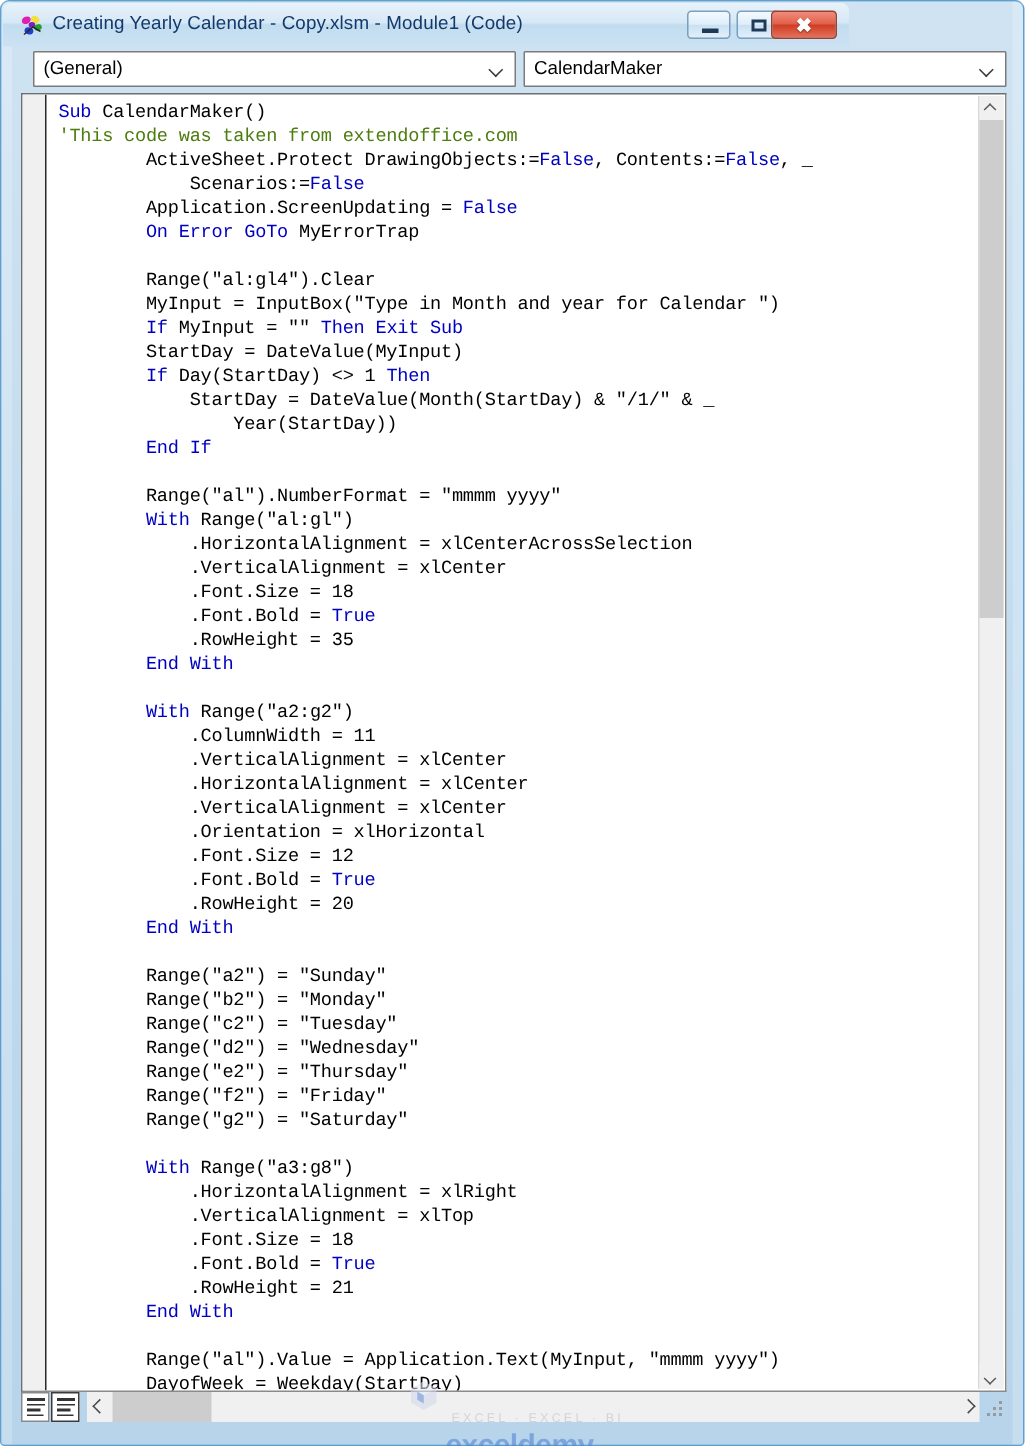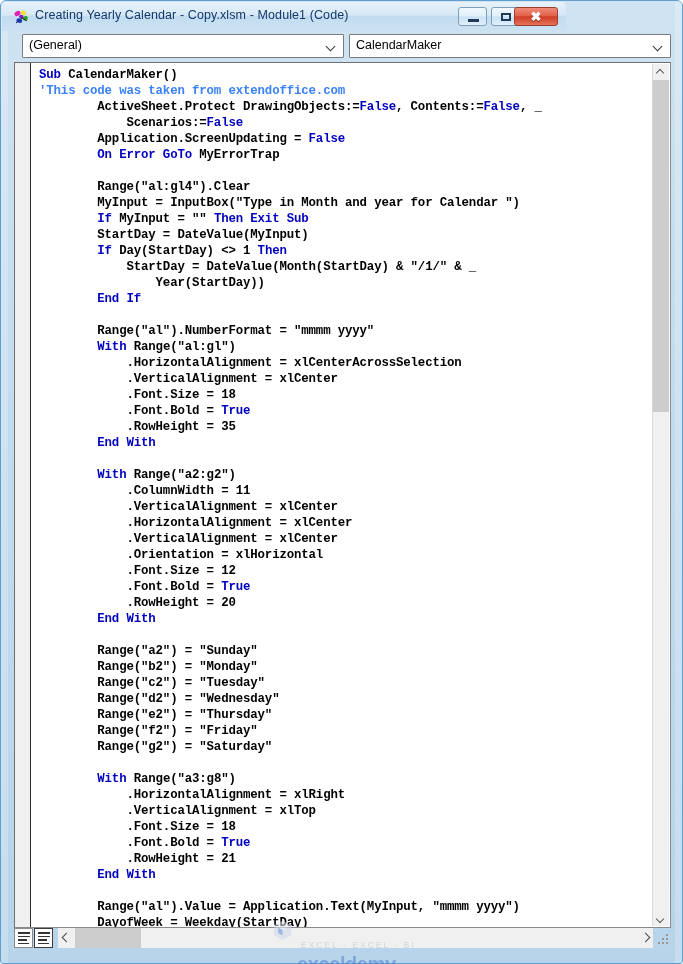--- a/index.html
+++ b/index.html
@@ -143,21 +143,20 @@
     position: absolute;
     left: 13px; top: 61px;
     width: 657px;
     height: 866px;
     box-sizing: border-box;
     background: #ffffff;
     border: 1px solid #8a8a8a;
     border-top-color: #6f6f6f;
     border-left-color: #6f6f6f;
     overflow: hidden;
-    font-weight: bold;
   }
   #margin-indicator {
     position: absolute;
     left: 0; top: 0;
     width: 15px;
     height: 100%;
     background: #f0f0f0;
     border-right: 1px solid #2a2a2a;
   }
   #code-text {
@@ -165,21 +164,21 @@
     left: 24px; top: 4px;
     font-family: "Liberation Mono", "DejaVu Sans Mono", monospace;
     font-size: 12.4px;
     line-height: 16px;
     color: #000000;
     white-space: pre;
     letter-spacing: -0.15px;
   }
   .code-line { height: 16px; white-space: pre; }
   .kw  { color: #0000C0; }
-  .cmt { color: #3b82f6; }
+  .cmt { color: #4d7c0f; }
 
   
   #vscroll {
     position: absolute;
     right: 1px; top: 1px;
     width: 16px;
     bottom: 1px;
     background: #f0f0f0;
     border-left: 1px solid #d8d8d8;
   }

